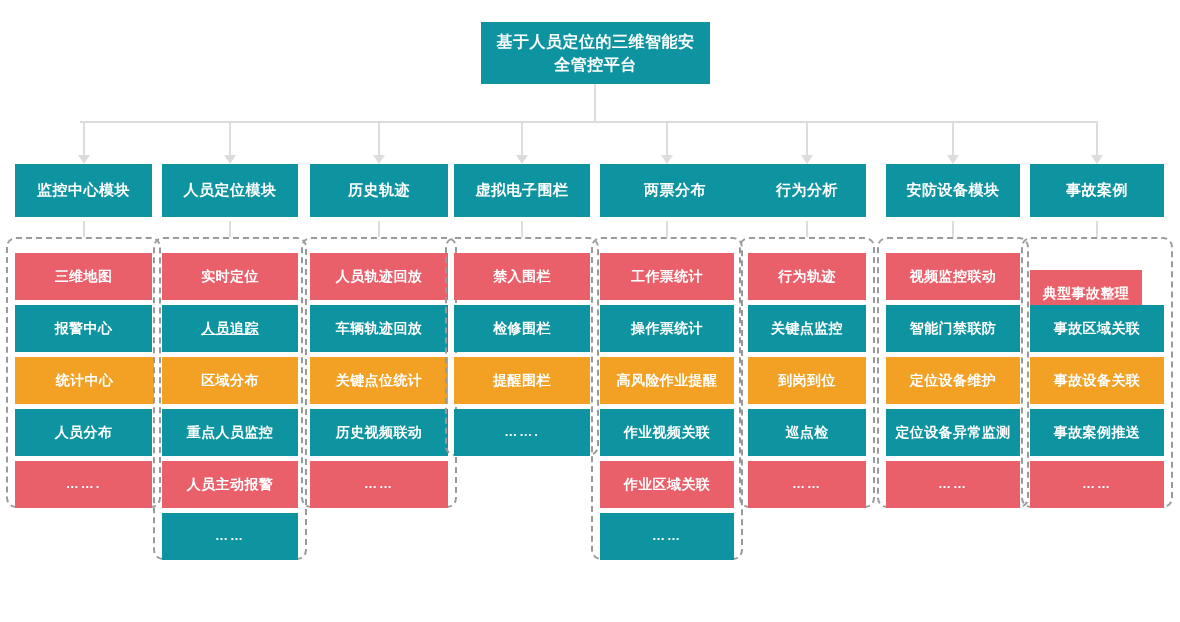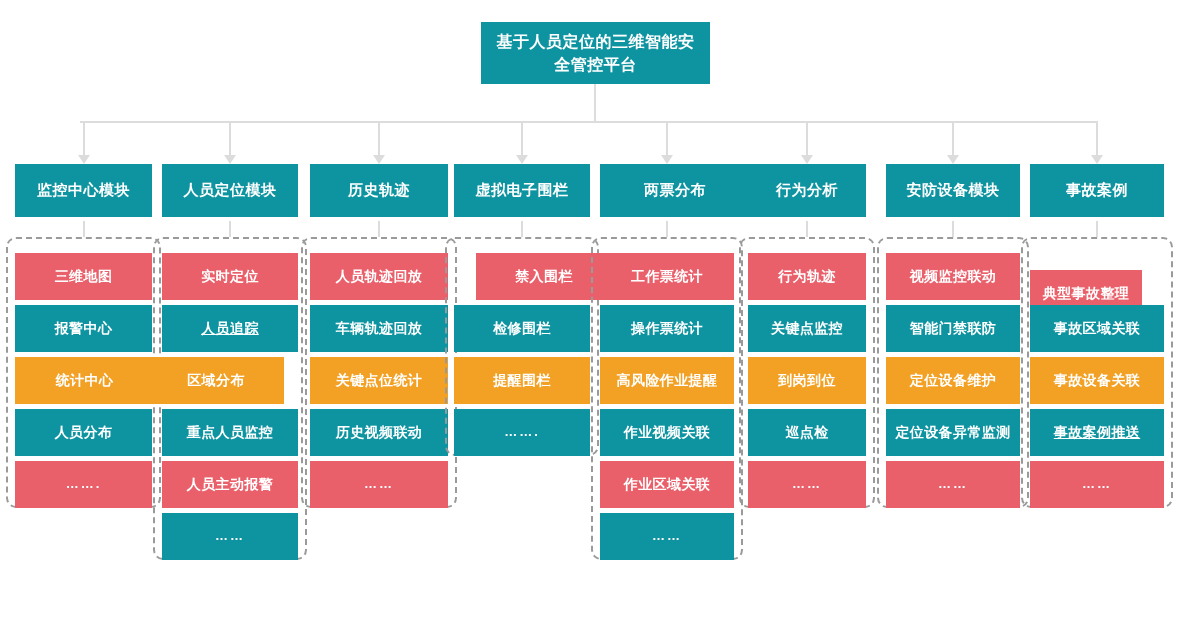--- a/index.html
+++ b/index.html
@@ -176,32 +176,32 @@
   <div id="groups">
       <div class="group" style="left: 6px; top: 237px; width: 155px; height: 271px;"></div>
       <div class="item red" style="left: 15px; width: 137px; top: 253px; height: 47px;">三维地图</div>
       <div class="item teal" style="left: 15px; width: 137px; top: 305px; height: 47px;">报警中心</div>
       <div class="item orange" style="left: 15px; width: 139px; top: 357px; height: 47px;">统计中心</div>
       <div class="item teal" style="left: 15px; width: 137px; top: 409px; height: 47px;">人员分布</div>
       <div class="item red dots" style="left: 15px; width: 137px; top: 461px; height: 47px;">…….</div>
       <div class="group" style="left: 153px; top: 237px; width: 154px; height: 323px;"></div>
       <div class="item red" style="left: 162px; width: 136px; top: 253px; height: 47px;">实时定位</div>
       <div class="item teal" style="left: 162px; width: 136px; top: 305px; height: 47px; text-decoration: underline;">人员追踪</div>
-      <div class="item orange" style="left: 148px; width: 136px; top: 357px; height: 47px;">区域分布</div>
+      <div class="item orange" style="left: 162px; width: 136px; top: 357px; height: 47px;">区域分布</div>
       <div class="item teal" style="left: 162px; width: 136px; top: 409px; height: 47px;">重点人员监控</div>
       <div class="item red" style="left: 162px; width: 136px; top: 461px; height: 47px; text-align: center;">人员主动报警</div>
       <div class="item teal dots" style="left: 162px; width: 136px; top: 513px; height: 47px;">……</div>
       <div class="group" style="left: 301px; top: 237px; width: 156px; height: 271px;"></div>
       <div class="item red" style="left: 310px; width: 138px; top: 253px; height: 47px;">人员轨迹回放</div>
       <div class="item teal" style="left: 310px; width: 138px; top: 305px; height: 47px;">车辆轨迹回放</div>
       <div class="item orange" style="left: 310px; width: 138px; top: 357px; height: 47px;">关键点位统计</div>
       <div class="item teal" style="left: 310px; width: 138px; top: 409px; height: 47px;">历史视频联动</div>
       <div class="item red dots" style="left: 310px; width: 138px; top: 461px; height: 47px;">……</div>
       <div class="group" style="left: 445px; top: 237px; width: 154px; height: 219px;"></div>
-      <div class="item red" style="left: 454px; width: 136px; top: 253px; height: 47px; margin-left: 22px;">禁入围栏</div>
+      <div class="item red" style="left: 454px; width: 136px; top: 253px; height: 47px;">禁入围栏</div>
       <div class="item teal" style="left: 454px; width: 136px; top: 305px; height: 47px;">检修围栏</div>
       <div class="item orange" style="left: 454px; width: 136px; top: 357px; height: 47px;">提醒围栏</div>
       <div class="item teal dots" style="left: 454px; width: 136px; top: 409px; height: 47px;">…….</div>
       <div class="group" style="left: 591px; top: 237px; width: 152px; height: 323px;"></div>
       <div class="item red" style="left: 600px; width: 134px; top: 253px; height: 47px;">工作票统计</div>
       <div class="item teal" style="left: 600px; width: 134px; top: 305px; height: 47px;">操作票统计</div>
       <div class="item orange" style="left: 600px; width: 134px; top: 357px; height: 47px;">高风险作业提醒</div>
       <div class="item teal" style="left: 600px; width: 134px; top: 409px; height: 47px;">作业视频关联</div>
       <div class="item red" style="left: 600px; width: 134px; top: 461px; height: 47px;">作业区域关联</div>
       <div class="item teal dots" style="left: 600px; width: 134px; top: 513px; height: 47px;">……</div>
@@ -214,17 +214,17 @@
       <div class="group" style="left: 877px; top: 237px; width: 152px; height: 271px;"></div>
       <div class="item red" style="left: 886px; width: 134px; top: 253px; height: 47px;">视频监控联动</div>
       <div class="item teal" style="left: 886px; width: 134px; top: 305px; height: 47px;">智能门禁联防</div>
       <div class="item orange" style="left: 886px; width: 134px; top: 357px; height: 47px;">定位设备维护</div>
       <div class="item teal" style="left: 886px; width: 134px; top: 409px; height: 47px;">定位设备异常监测</div>
       <div class="item red dots" style="left: 886px; width: 134px; top: 461px; height: 47px;">……</div>
       <div class="group" style="left: 1021px; top: 237px; width: 152px; height: 271px;"></div>
       <div class="item red" style="left: 1030px; width: 112px; top: 270px; height: 47px;">典型事故整理</div>
       <div class="item teal" style="left: 1030px; width: 134px; top: 305px; height: 47px;">事故区域关联</div>
       <div class="item orange" style="left: 1030px; width: 134px; top: 357px; height: 47px;">事故设备关联</div>
-      <div class="item teal" style="left: 1030px; width: 134px; top: 409px; height: 47px; text-decoration: underline;">事故案例推送</div>
+      <div class="item teal" style="left: 1030px; width: 134px; top: 409px; height: 47px;">事故案例推送</div>
       <div class="item red dots" style="left: 1030px; width: 134px; top: 461px; height: 47px;">……</div>
     </div>
 
 </div>
 
 </body></html>

